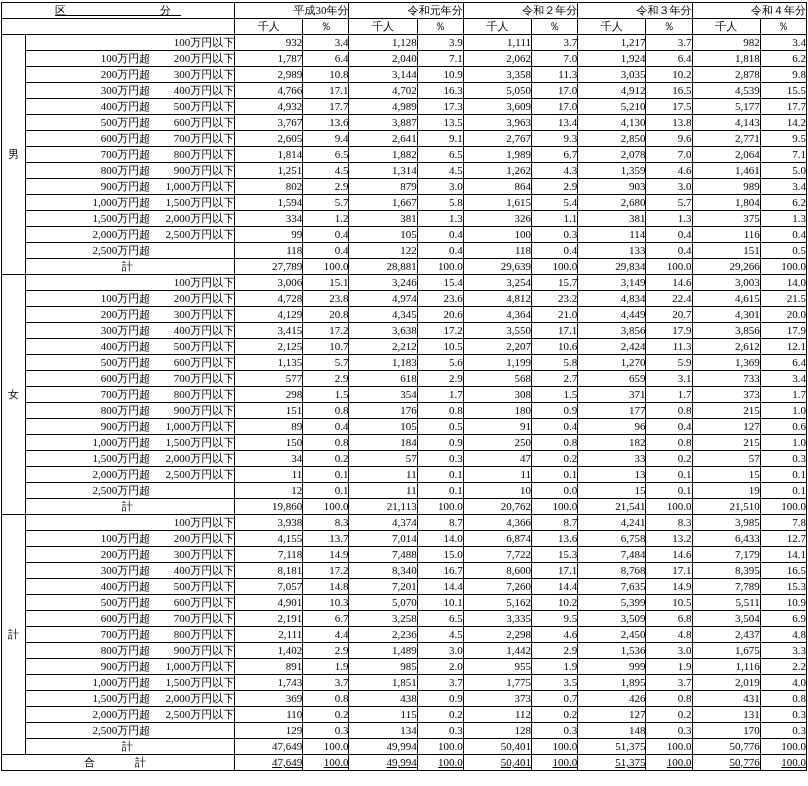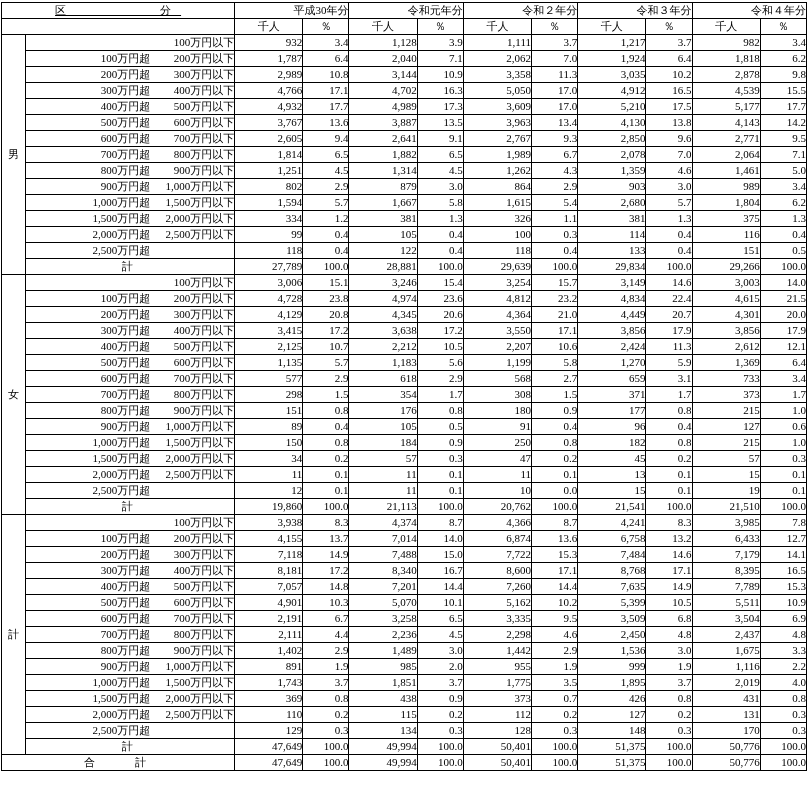--- a/index.html
+++ b/index.html
@@ -99,20 +99,21 @@
     font-size: 11px;
   }
   .total-label {
     display: inline-block;
     width: 100%;
     text-align: center;
     letter-spacing: 6px;
   }
   .grand-row td {
     border-top: 1px solid #000;
+    text-decoration: underline;
   }
 </style>
 </head>
 <body>
 
 <div id="sheet">
   <table class="maintable">
     <colgroup>
       <col class="c-gender">
       <col class="c-range">
@@ -622,21 +623,21 @@
               <span class="range-lo">1,500万円超</span>
               <span class="range-hi">2,000万円以下</span>
             </div>
           </td>
           <td class="num-cell">34</td>
           <td class="pct-cell">0.2</td>
           <td class="num-cell">57</td>
           <td class="pct-cell">0.3</td>
           <td class="num-cell">47</td>
           <td class="pct-cell">0.2</td>
-          <td class="num-cell">45</td>
+          <td class="num-cell">33</td>
           <td class="pct-cell">0.2</td>
           <td class="num-cell">57</td>
           <td class="pct-cell">0.3</td>
         </tr>
         <tr>
           <td class="range-cell">
             <div class="range-inner">
               <span class="range-lo">2,000万円超</span>
               <span class="range-hi">2,500万円以下</span>
             </div>

